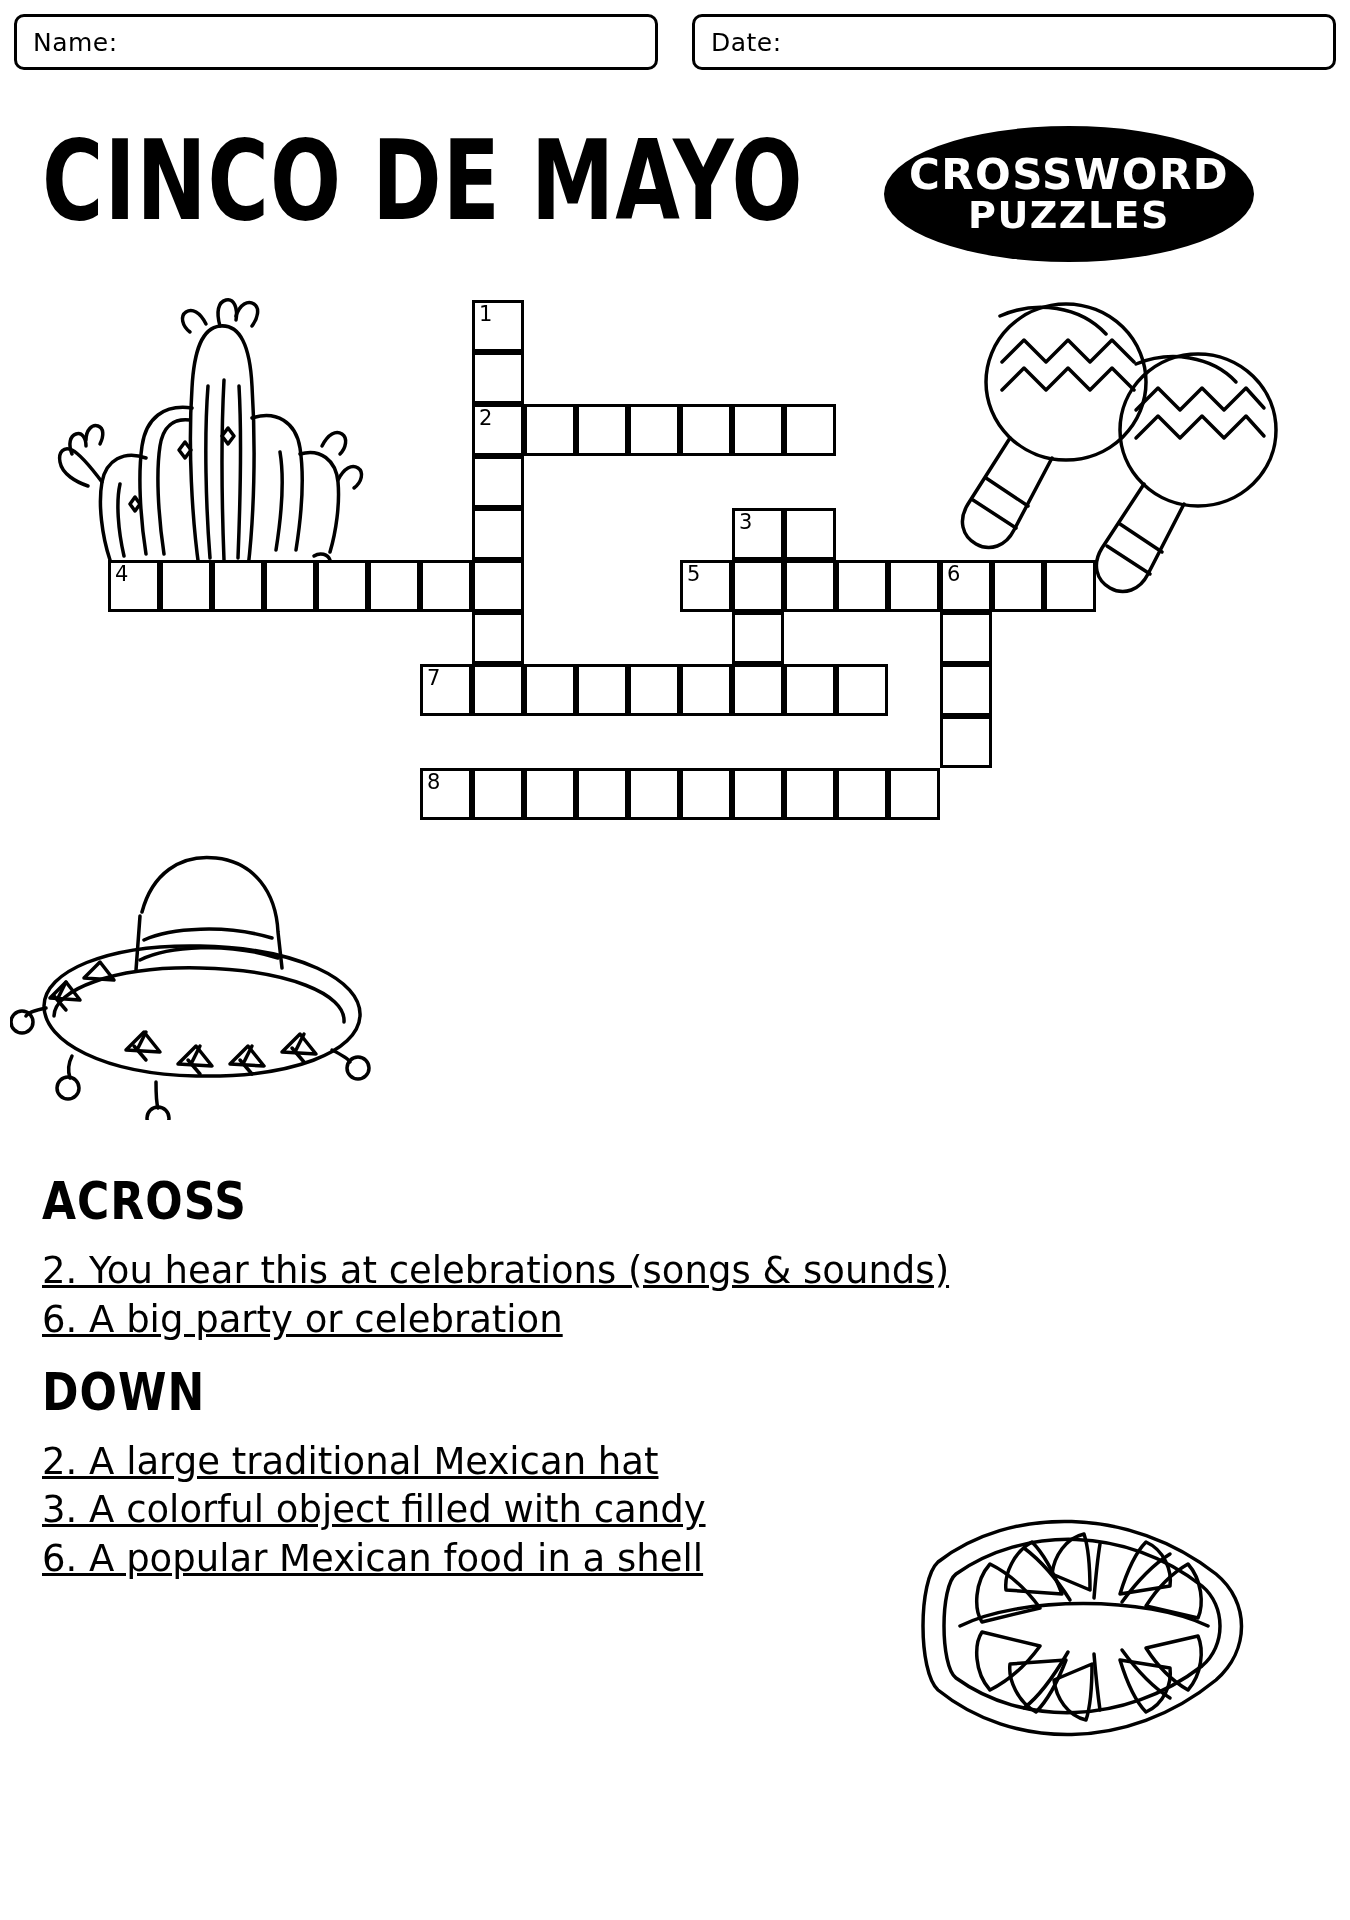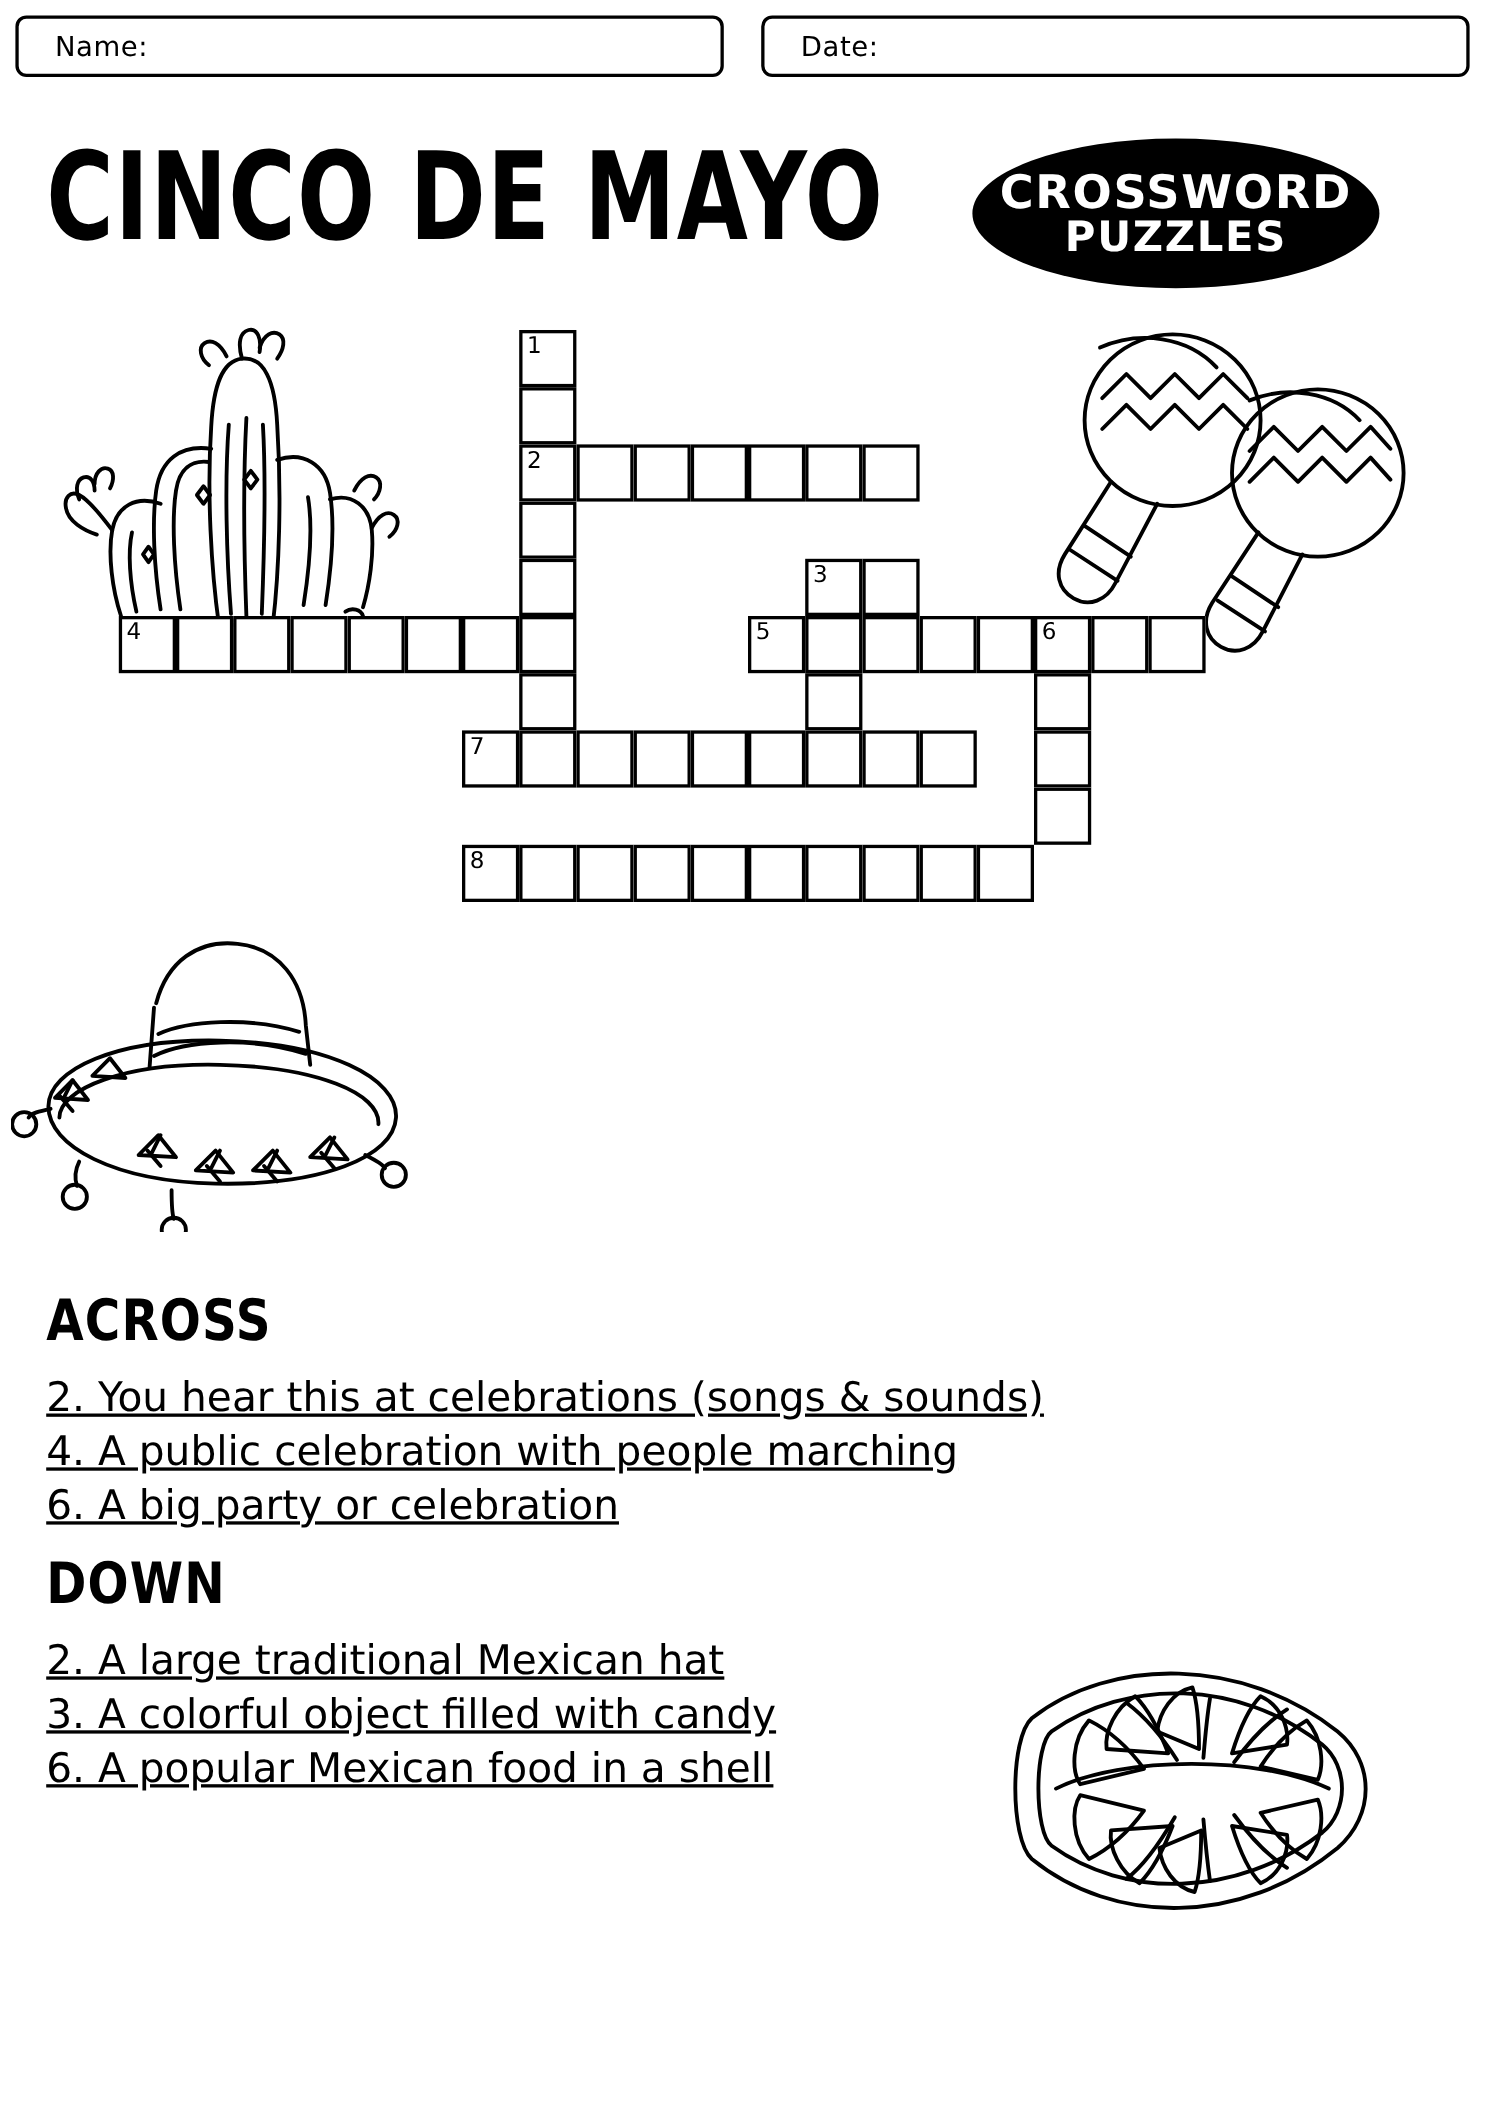--- a/index.html
+++ b/index.html
@@ -21,21 +21,21 @@
     height: 56px;
     display: flex;
     gap: 34px;
   }
   .field-box {
     flex: 1;
     border: 3px solid #000;
     border-radius: 10px;
     display: flex;
     align-items: center;
-    padding-left: 33px;
+    padding-left: 16px;
   }
   .field-label {
     font-family: "DejaVu Sans", sans-serif;
     font-size: 25px;
     letter-spacing: 0.5px;
   }
 
   
   .title-wrap {
     position: absolute;
@@ -323,21 +323,20 @@
     <div class="cell" style="left: 732px; top: 468px; width: 52px; height: 52px;"></div>
     <div class="cell" style="left: 784px; top: 468px; width: 52px; height: 52px;"></div>
     <div class="cell" style="left: 836px; top: 468px; width: 52px; height: 52px;"></div>
     <div class="cell" style="left: 888px; top: 468px; width: 52px; height: 52px;"></div>
   </div>
 
 <div class="clues">
   <div class="clue-heading">ACROSS</div>
   <ul class="clue-list" id="across-list">
       <li class="clue-item">2. You hear this at celebrations (songs &amp; sounds)</li>
-      <li class="clue-item">4. A public celebration with people marching</li>
       <li class="clue-item">6. A big party or celebration</li>
     </ul>
   <div class="clue-heading" id="down-heading">DOWN</div>
   <ul class="clue-list" id="down-list">
       <li class="clue-item">2. A large traditional Mexican hat</li>
       <li class="clue-item">3. A colorful object filled with candy</li>
       <li class="clue-item">6. A popular Mexican food in a shell</li>
     </ul>
 </div>
 

